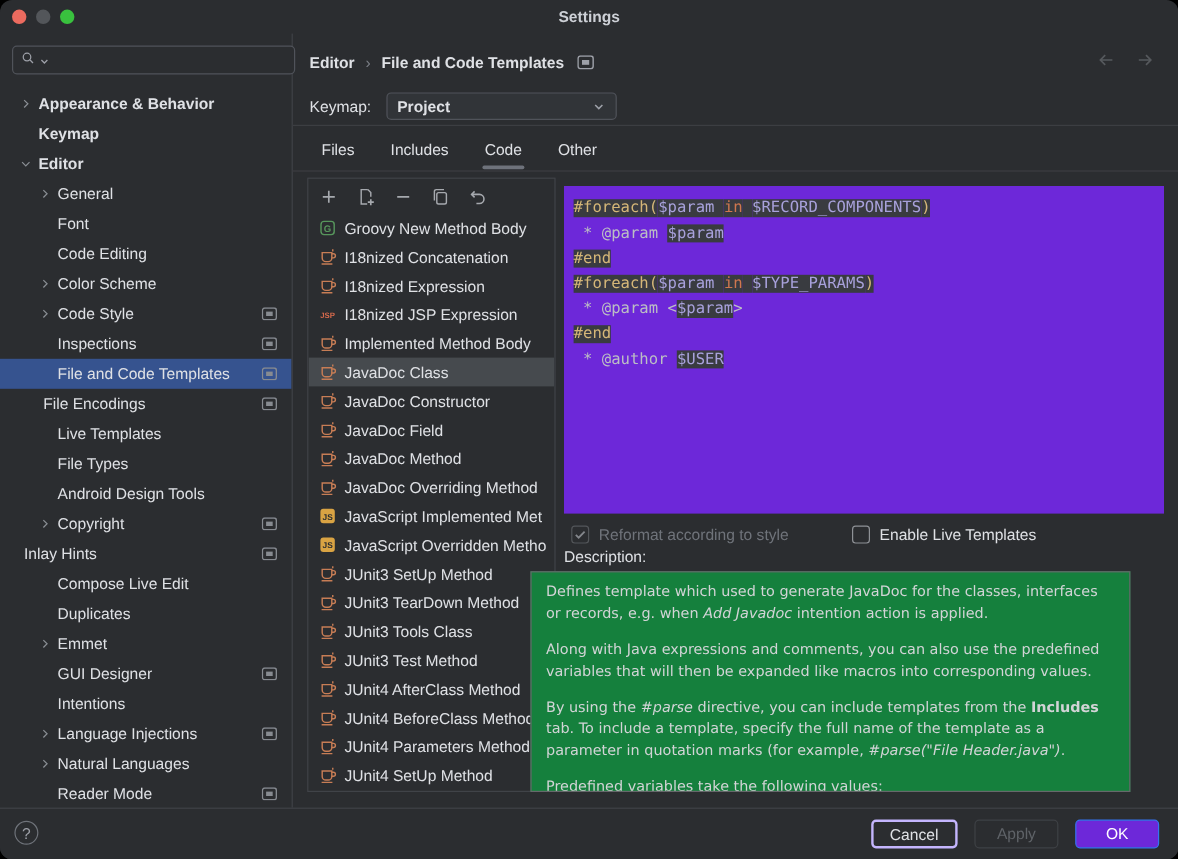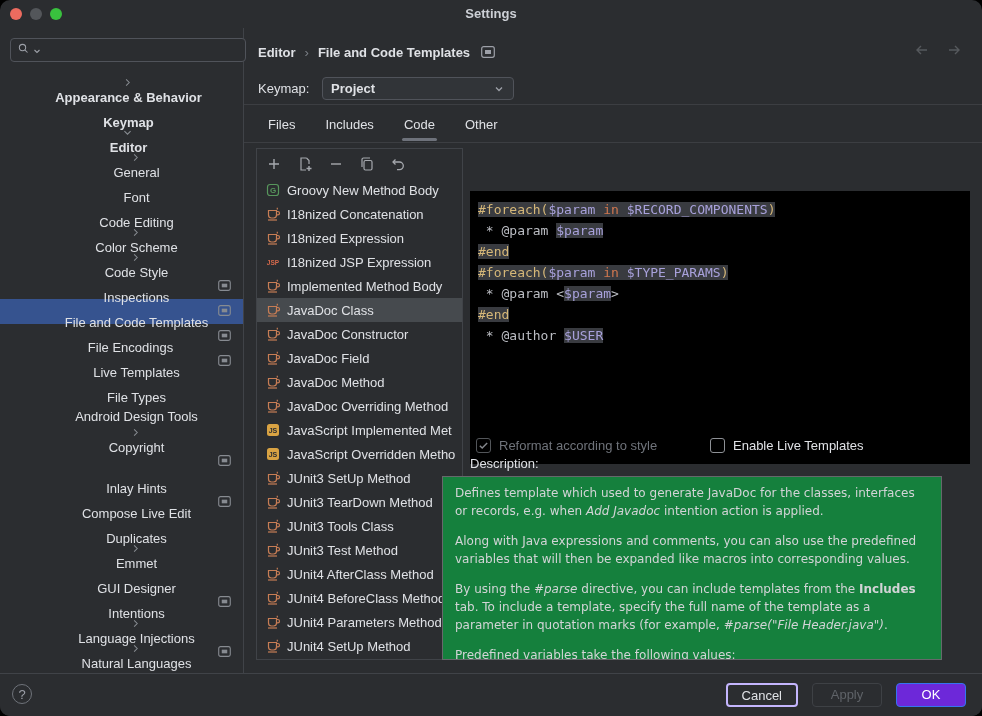--- a/index.html
+++ b/index.html
@@ -13,21 +13,21 @@
   .tl{width:12px;height:12px;border-radius:50%;}
   .tl.red{background:#EC6B5F;}.tl.gray{background:#53565A;}.tl.green{background:#39C13E;}
   .win-title{text-align:center;line-height:28px;font-weight:bold;color:#CDD0D6;}
   
   .sidebar{position:absolute;top:28px;left:0;width:243px;bottom:42px;border-right:1px solid #404348;}
   .searchbox{position:absolute;top:10px;left:10px;width:222px;height:22px;border:1px solid #50535A;
              border-radius:4px;display:flex;align-items:center;padding:0 6px;gap:2px;background:#2B2D30;}
   .searchbox input{flex:1;background:transparent;border:none;outline:none;color:#DFE1E5;
                    font:13px "Liberation Sans",sans-serif;}
   .tree{position:absolute;top:46px;left:0;right:0;bottom:0;overflow:hidden;}
-  .tree-item{height:25px;display:flex;align-items:center;white-space:nowrap;cursor:default;flex-direction:column;}
+  .tree-item{height:25px;display:flex;align-items:center;white-space:nowrap;cursor:default;}
   .tree-item.bold{font-weight:bold;}
   .tree-item.selected{background:#36538F;}
   .tree-item .chev{width:18px;height:16px;display:inline-flex;align-items:center;justify-content:center;flex:none;}
   .tree-item .tree-label{margin-left:2px;}
   .tree-item .screen-ic{margin-left:auto;margin-right:12px;display:inline-flex;}
   
   .breadcrumb-row{position:absolute;left:258px;top:43px;height:18px;display:flex;align-items:center;gap:9px;}
   .crumb{font-weight:bold;}
   .crumb-sep{color:#7A7E85;font-weight:normal;}
   .bc-ic{display:inline-flex;margin-left:2px;}
@@ -47,23 +47,23 @@
   
   .list-panel{position:absolute;left:256px;top:148px;width:207px;height:512px;border:1px solid #404348;
               box-sizing:border-box;background:#2B2D30;overflow:hidden;}
   .list-toolbar{height:29px;display:flex;align-items:center;gap:13px;padding-left:8px;}
   .tbtn{width:18px;height:18px;display:inline-flex;align-items:center;justify-content:center;}
   .tpl-list{position:absolute;top:29px;left:0;right:0;bottom:0;overflow:hidden;}
   .tpl-row{height:24px;display:flex;align-items:center;gap:6px;padding-left:8px;white-space:nowrap;overflow:hidden;}
   .tpl-row.selected{background:#464A4E;}
   .tpl-ic{width:16px;height:16px;flex:none;display:inline-flex;}
   
-  .editor{position:absolute;left:470px;top:155px;width:500px;height:273px;background:#000000;
+  .editor{position:absolute;left:470px;top:155px;width:500px;height:273px;background:#6d28d9;
           font-family:"DejaVu Sans Mono","Liberation Mono",monospace;font-size:13px;line-height:21px;
-          padding:8px 0 0 8px;box-sizing:border-box;overflow:hidden;margin-top:36px;}
+          padding:8px 0 0 8px;box-sizing:border-box;overflow:hidden;}
   .code-line{white-space:pre;height:21px;}
   .tk-d{color:#D5B778;}.tk-v{color:#A8A1DB;}.tk-o{color:#D0774F;}.tk-t{color:#BCBEC4;}
   .hl{background:#393B40;}
   
   .opt-group{position:absolute;top:436px;display:flex;align-items:center;gap:8px;height:18px;}
   .opt-reformat{left:476px;color:#6F737A;}
   .opt-live{left:710px;color:#DFE1E5;}
   .cbx{width:15px;height:15px;border-radius:3px;box-sizing:border-box;display:inline-flex;
        align-items:center;justify-content:center;flex:none;}
   .cbx.disabled{border:1.5px solid #53565A;}
@@ -206,39 +206,39 @@
           </span>
         </div>
         <div class="tree-item" style="padding-left: 28px;">
           <span class="chev"></span>
           <span class="tree-label">Live Templates</span>
         </div>
         <div class="tree-item" style="padding-left: 28px;">
           <span class="chev"></span>
           <span class="tree-label">File Types</span>
         </div>
-        <div class="tree-item" style="padding-left: 28px; justify-content: flex-end;">
+        <div class="tree-item" style="padding-left: 28px;">
           <span class="chev"></span>
           <span class="tree-label">Android Design Tools</span>
         </div>
         <div class="tree-item" style="padding-left: 28px;">
           <span class="chev">
             <svg width="11" height="11" viewBox="0 0 16 16" fill="none" stroke="#8A8E94" stroke-width="1.5">
               <path d="M6 3.5l4.5 4.5L6 12.5"></path>
             </svg>
           </span>
           <span class="tree-label">Copyright</span>
           <span class="screen-ic">
             <svg width="13" height="11" viewBox="0 0 14 12" fill="none">
               <rect x="0.7" y="0.7" width="12.6" height="10.6" rx="2" stroke="#878B91" stroke-width="1.2"></rect>
               <rect x="4" y="4" width="6" height="4" fill="#878B91"></rect>
             </svg>
           </span>
         </div>
-        <div class="tree-item" style="padding-left: 28px; margin-top: 16px;">
+        <div class="tree-item" style="">
           <span class="chev"></span>
           <span class="tree-label">Inlay Hints</span>
           <span class="screen-ic">
             <svg width="13" height="11" viewBox="0 0 14 12" fill="none">
               <rect x="0.7" y="0.7" width="12.6" height="10.6" rx="2" stroke="#878B91" stroke-width="1.2"></rect>
               <rect x="4" y="4" width="6" height="4" fill="#878B91"></rect>
             </svg>
           </span>
         </div>
         <div class="tree-item" style="padding-left: 28px;">

